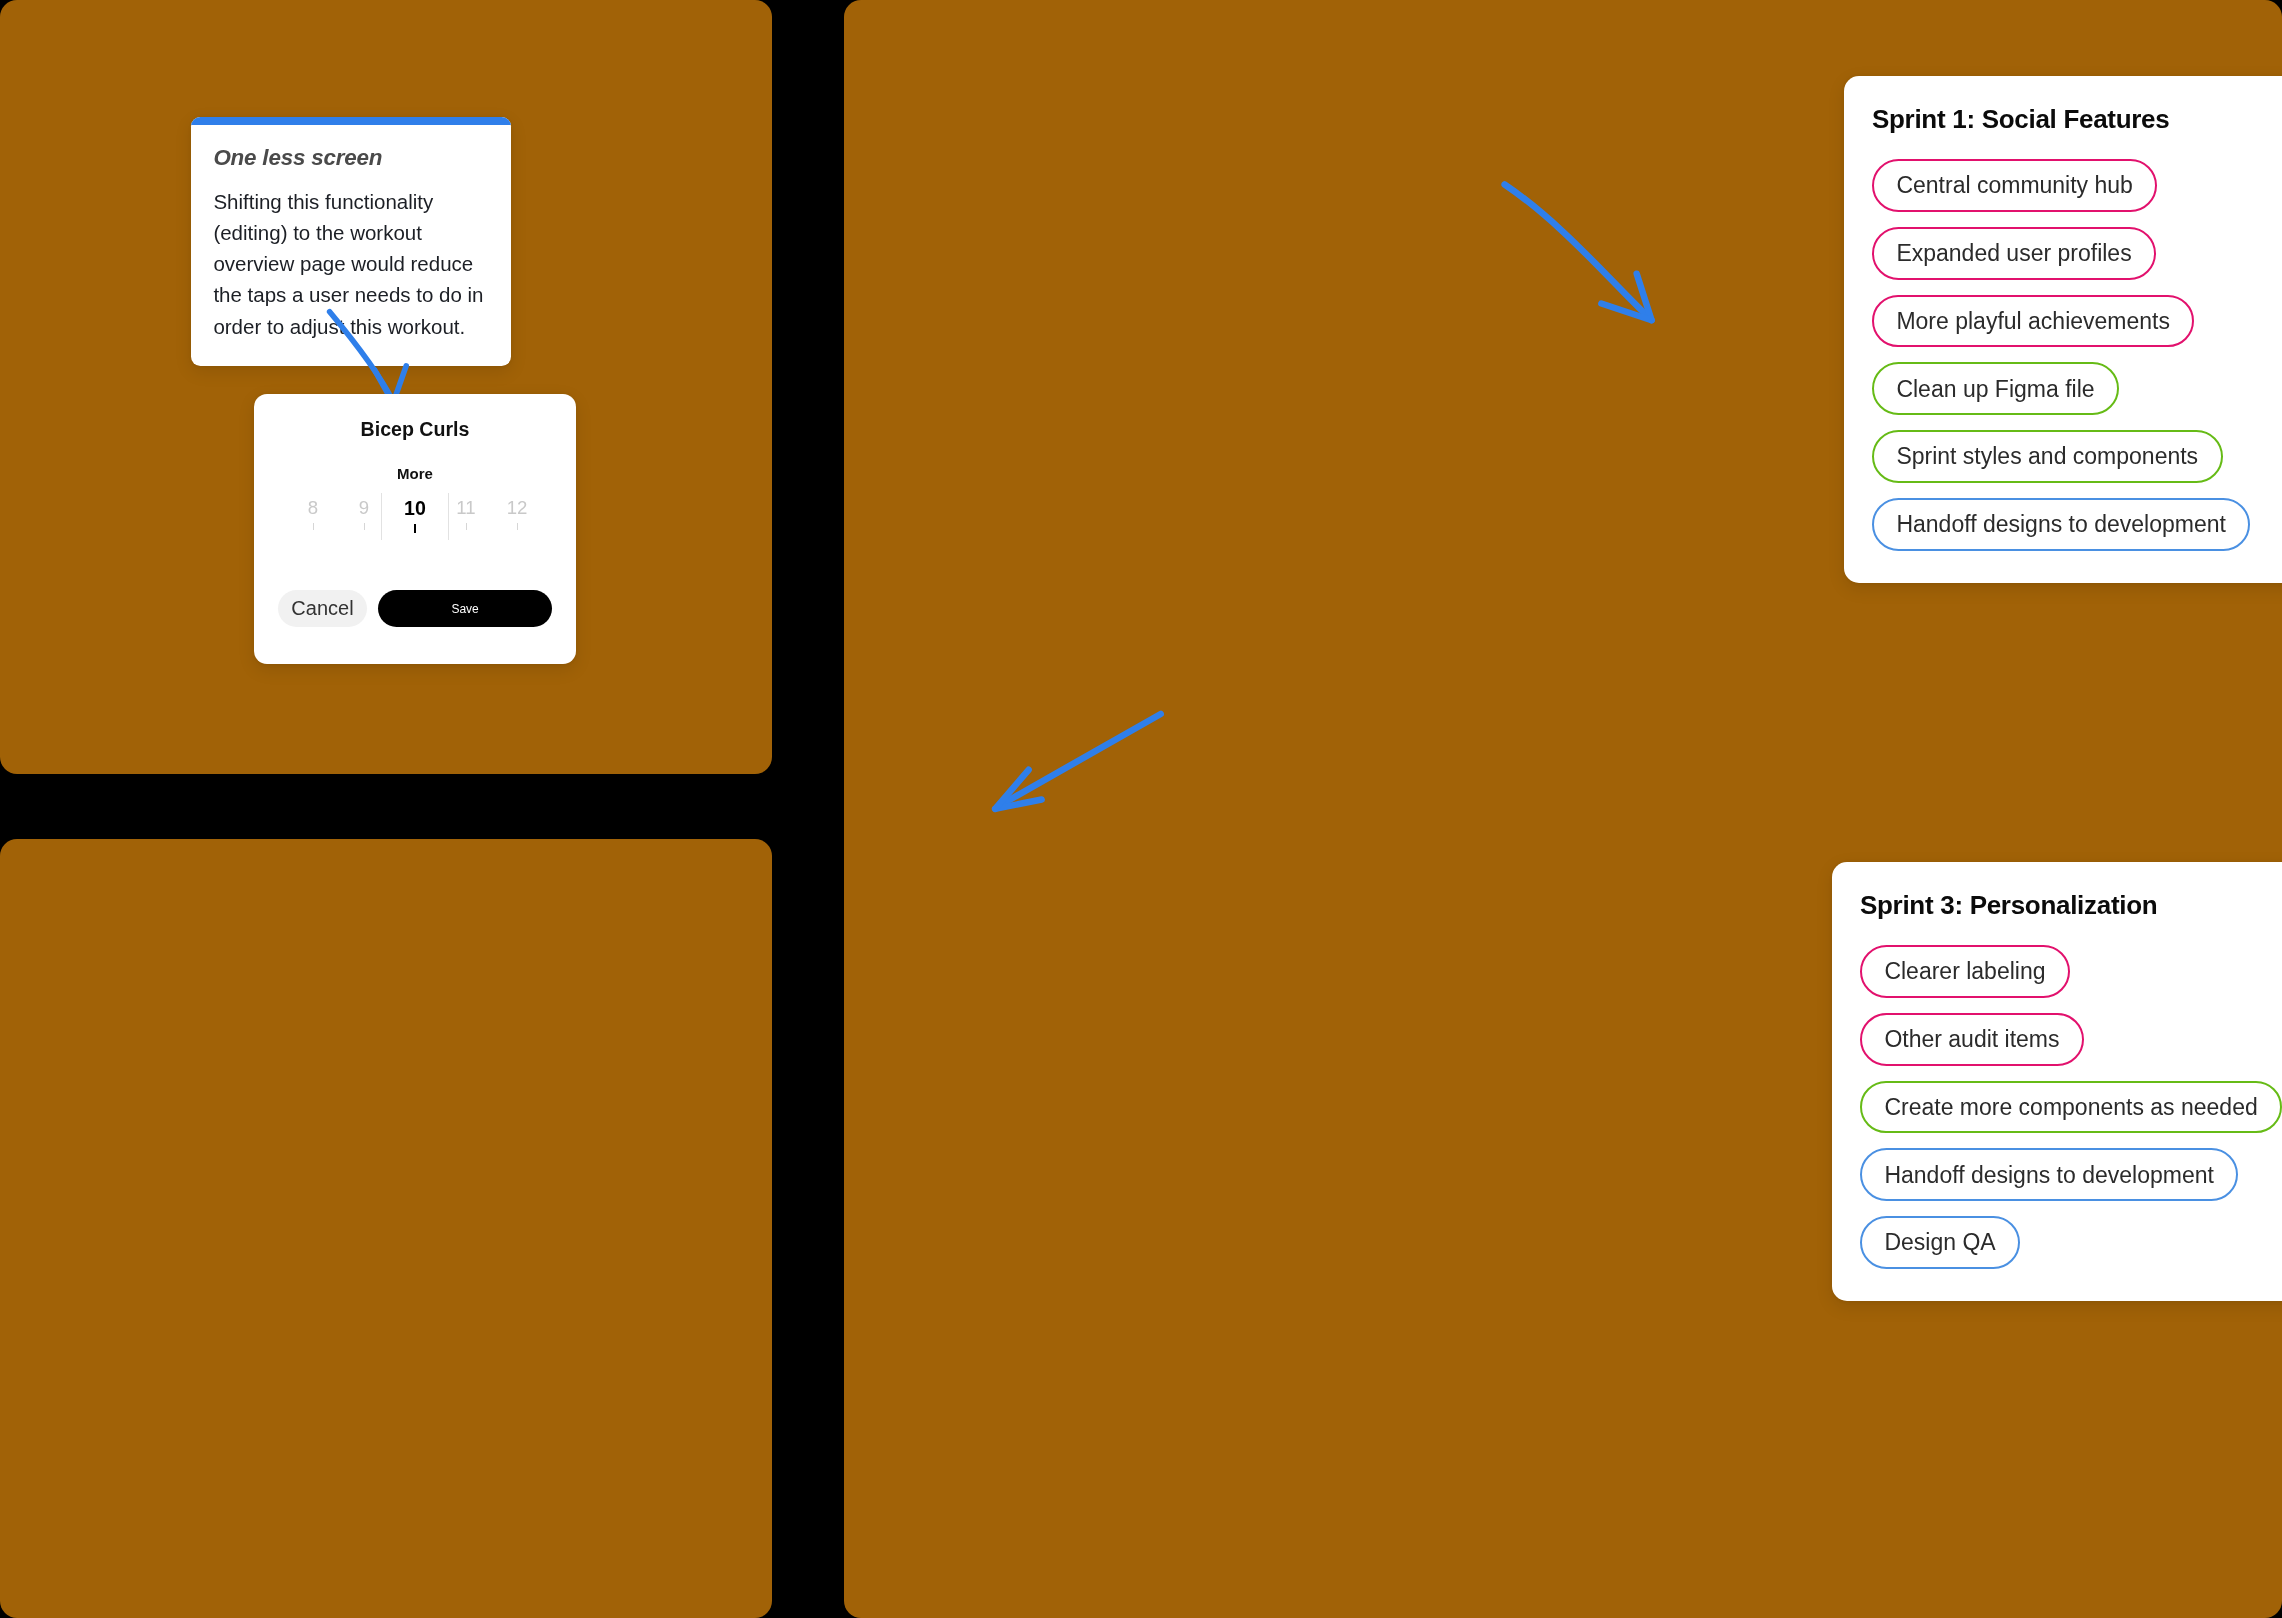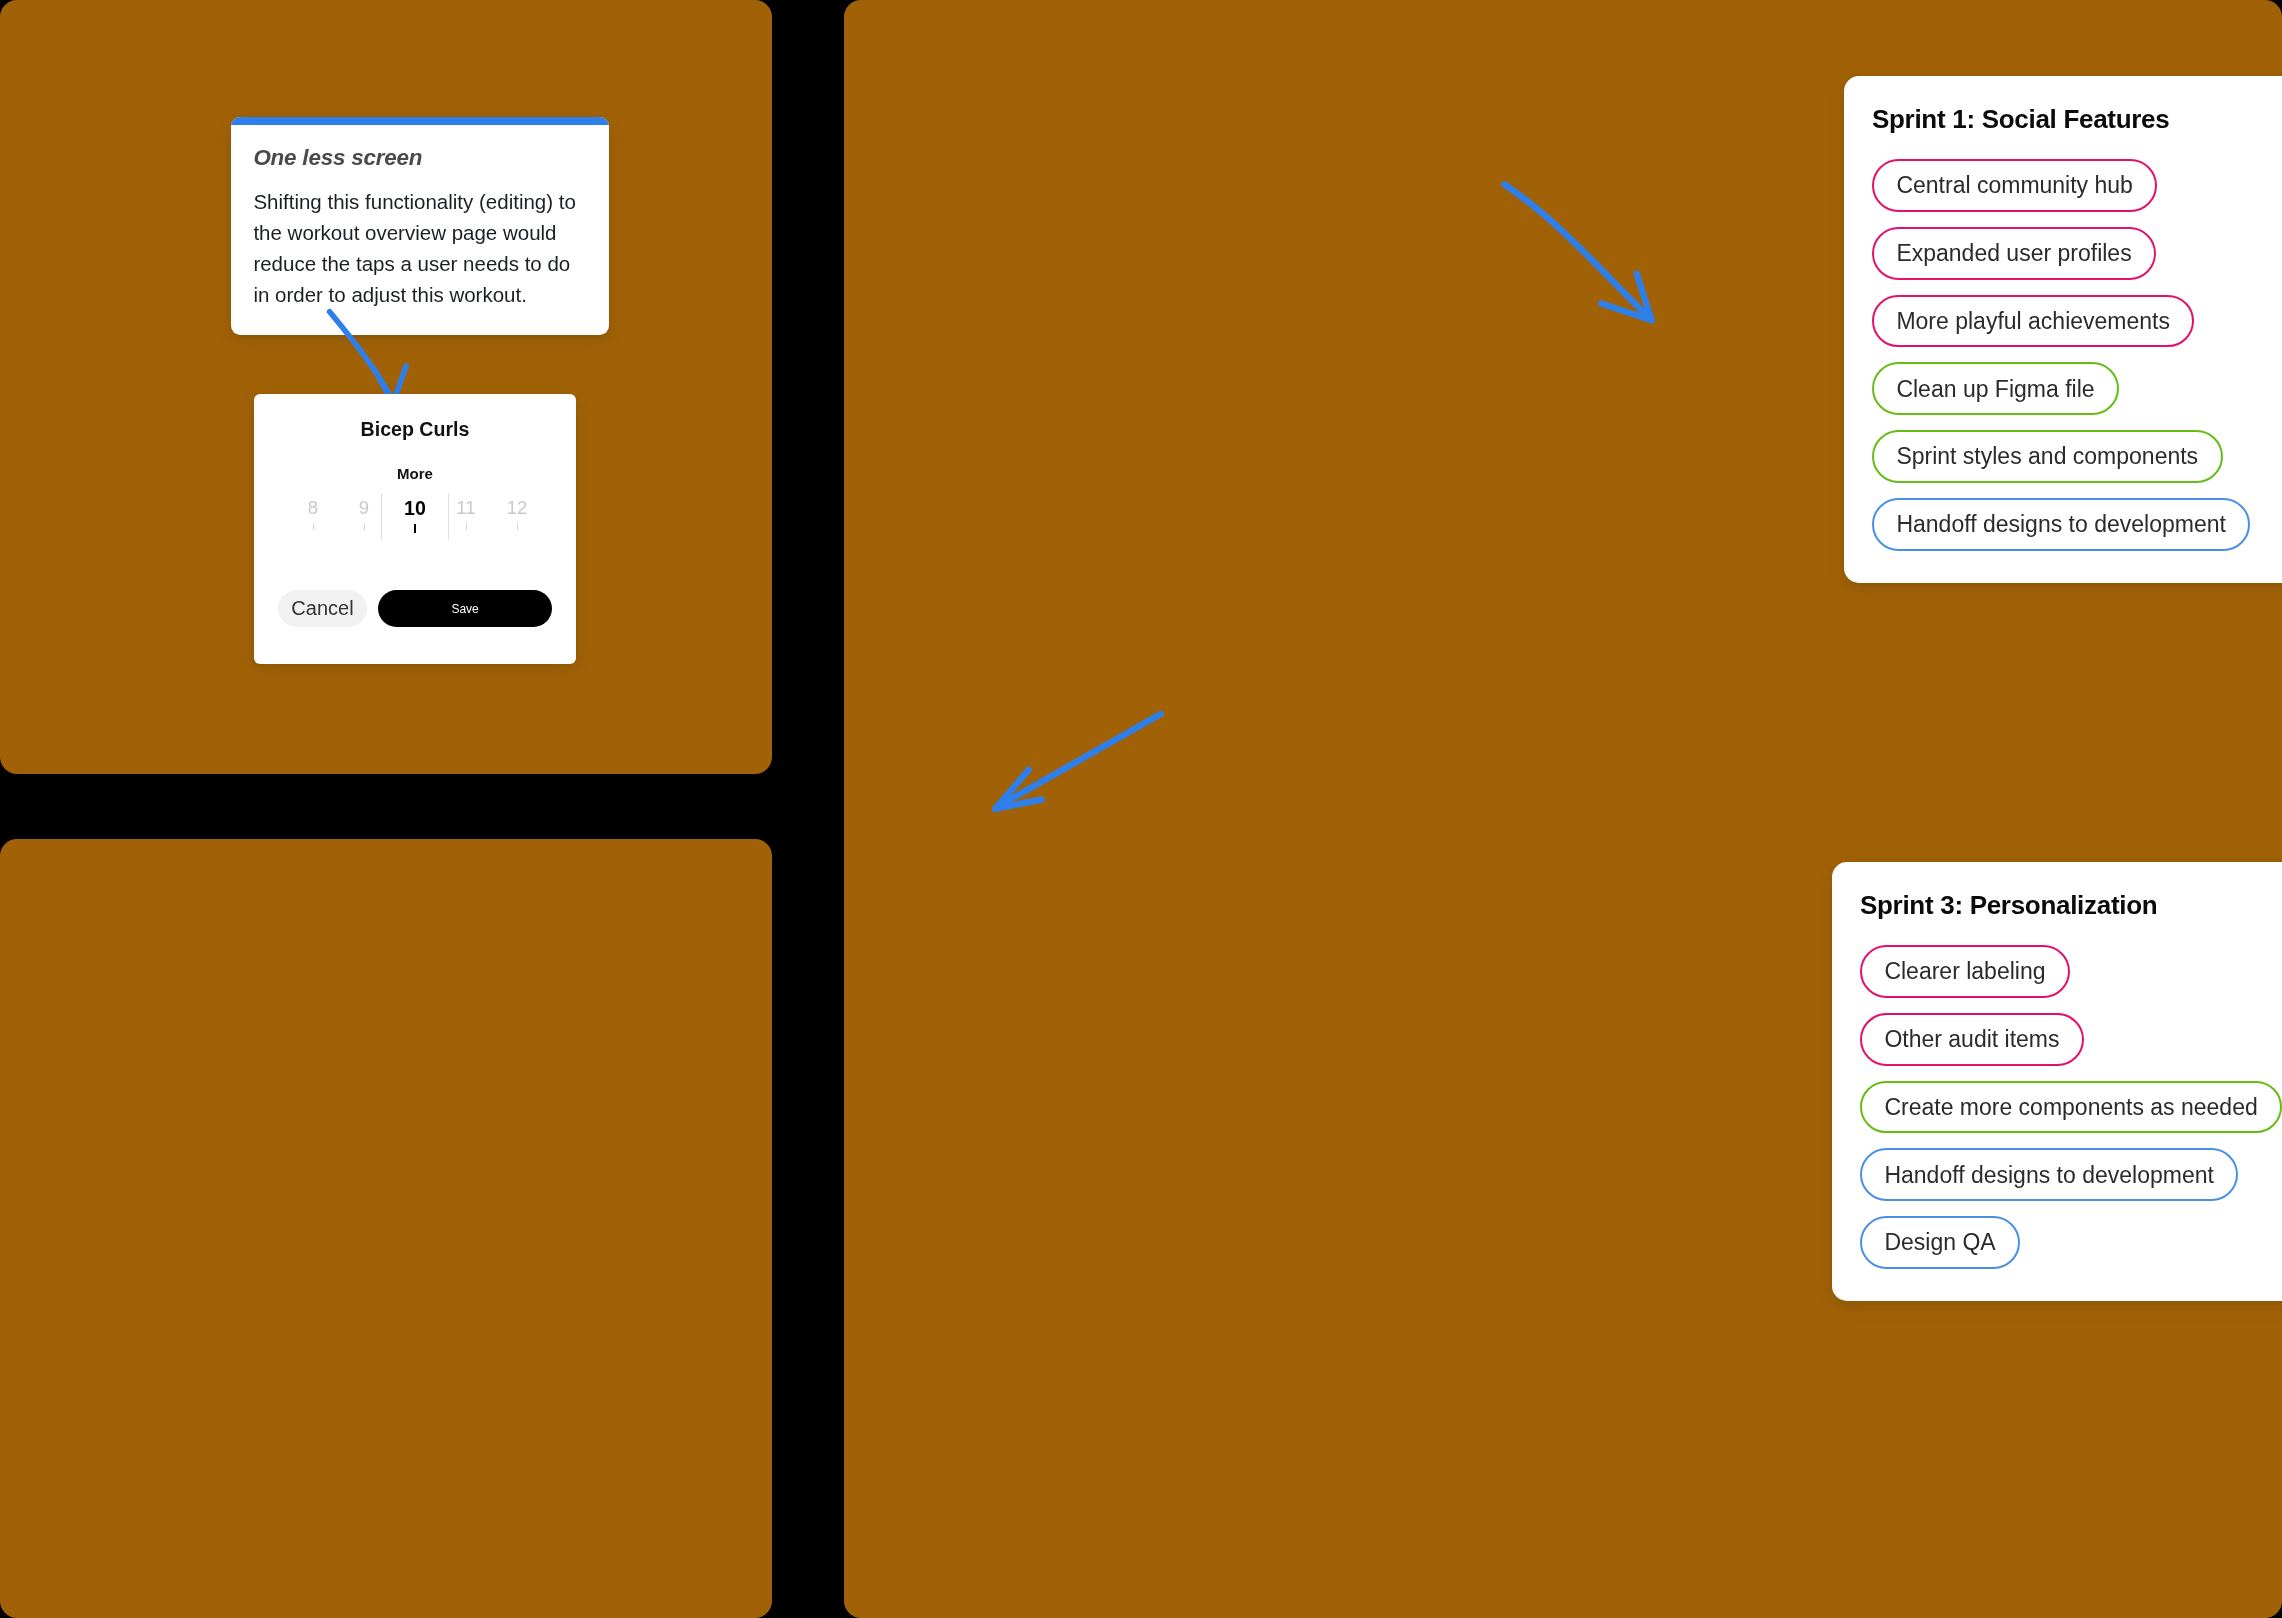--- a/index.html
+++ b/index.html
@@ -18,37 +18,37 @@
     border-radius: 17px;
   }
   #panel-top-left   { left: 0px;   top: 0px;    width: 772px;  height: 774px; }
   #panel-bottom-left{ left: 0px;   top: 839px;  width: 772px;  height: 779px; }
   #panel-right      { left: 844px; top: 0px;    width: 1438px; height: 1618px; }
 
   
   .card {
     position: absolute;
     background: #ffffff;
-    border-radius: 6px;
+    border-radius: 13px;
     box-shadow: 0 5.6px 17px rgba(0,0,0,0.10), 0 0.9px 3.7px rgba(0,0,0,0.06);
   }
 
   
   .note { border-radius: 9.3px; overflow: hidden; padding: 0; }
   .note-bar { height: 7.5px; background: #2f7fea; width: 100%; }
   .note-body { padding: 20.5px 22.4px 24px 22.4px; }
   .note-title {
     font-size: 22.4px; font-weight: bold; font-style: italic;
     color: #4a4a4a; letter-spacing: -0.2px; margin-bottom: 15px;
   }
   .note-text {
     font-size: 20.5px; line-height: 1.52; color: #1c1f25;
   }
 
-  #note-one-less { left: 191px; top: 117px; width: 378px; margin-left: 40px; }
+  #note-one-less { left: 191px; top: 117px; width: 320px; }
 
   
   #card-bicep { left: 254px; top: 394px; width: 322px; height: 270px; padding: 24px 24px 22.4px 24px; }
   .bicep-title { text-align:center; font-size: 19.6px; font-weight: bold; color:#111; }
   .bicep-sub { text-align:center; font-size: 15px; font-weight: bold; color:#111; margin-top: 24px; }
   .reps-row {
     margin-top: 15px; display:flex; align-items:flex-start; justify-content:center;
     position: relative; height: 54px;
   }
   .rep { width: 51px; text-align:center; position:relative; }

